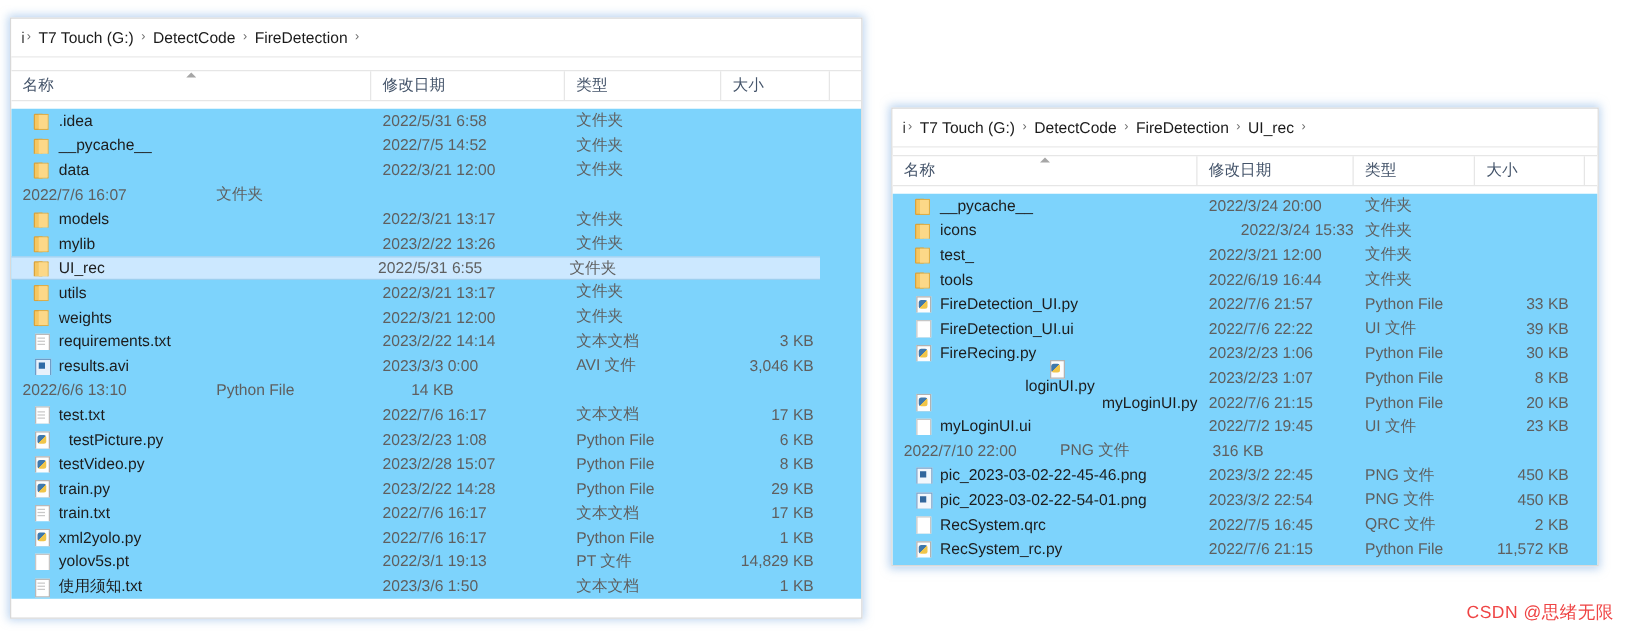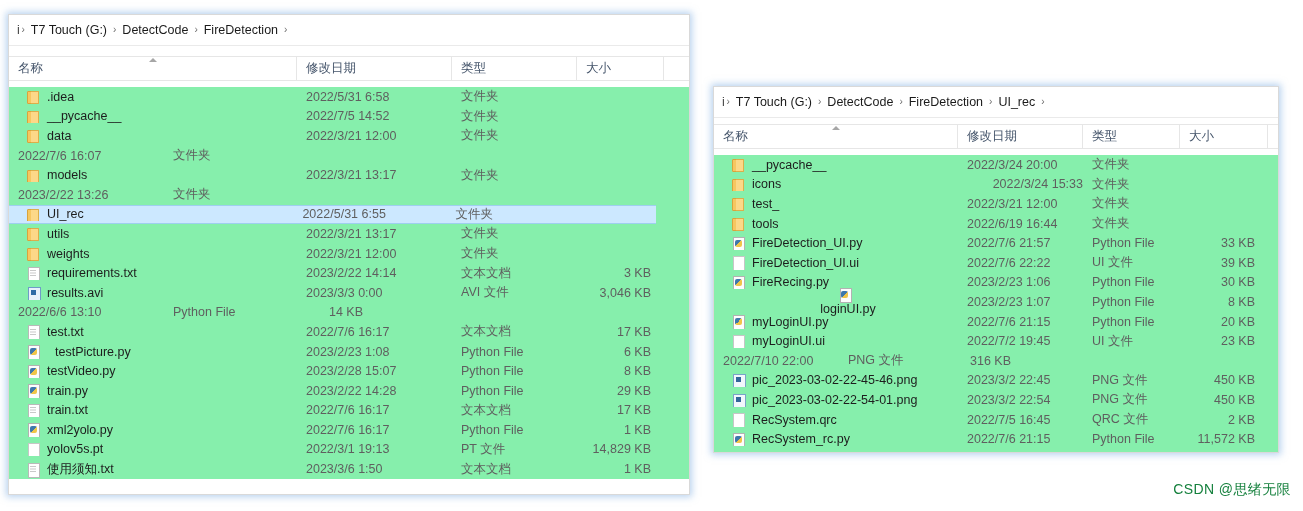--- a/index.html
+++ b/index.html
@@ -84,21 +84,21 @@
     top: 1px;
     left: 50%;
     transform: translateX(-50%);
     width: 0; height: 0;
     border-left: 4px solid transparent;
     border-right: 4px solid transparent;
     border-bottom: 4px solid #a6a6a6;
   }
 
   
-  .filelist { position: relative; background: #86efac; }
+  .filelist { position: relative; background: #7dd3fc; }
   .row {
     display: flex;
     align-items: center;
     height: 19.6px;
     font-size: 12.5px;
     color: #3d3d3d;
     white-space: nowrap;
   }
   .row.selected {
     background: #cce8ff;
@@ -209,21 +209,21 @@
     width: 5px; height: 5px;
     background: #32679c;
   }
 
   
   .watermark {
     position: absolute;
     right: 12px;
     bottom: 12px;
     font-size: 14px;
-    color: #15803d;
+    color: #ef4444;
     letter-spacing: .4px;
     white-space: nowrap;
   }
 </style>
 </head>
 <body>
 
 <div id="root">
 
   <div class="explorer win-left">
@@ -293,20 +293,24 @@
         <div class="row">
           <div class="cell c-name" style="width: 288px;">
             <span class="ico ico-folder"></span>
             <span class="nm">models</span>
           </div>
           <div class="cell c-date" style="width: 155px;">2022/3/21 13:17</div>
           <div class="cell c-type" style="width: 125px;">文件夹</div>
           <div class="cell c-size" style="width: 87px;"></div>
         </div>
         <div class="row">
+          <div class="cell c-name" style="width: 288px;">
+            <span class="ico ico-folder"></span>
+            <span class="nm">mylib</span>
+          </div>
           <div class="cell c-date" style="width: 155px;">2023/2/22 13:26</div>
           <div class="cell c-type" style="width: 125px;">文件夹</div>
           <div class="cell c-size" style="width: 87px;"></div>
         </div>
         <div class="row selected" style="width: 647px;">
           <div class="cell c-name" style="width: 288px;">
             <span class="ico ico-folder"></span>
             <span class="nm">UI_rec</span>
           </div>
           <div class="cell c-date" style="width: 155px;">2022/5/31 6:55</div>
@@ -529,21 +533,21 @@
         <div class="row">
           <div class="cell c-name" style="width: 244px; flex-direction: column;">
             <span class="ico ico-py"></span>
             <span class="nm">loginUI.py</span>
           </div>
           <div class="cell c-date" style="width: 125px;">2023/2/23 1:07</div>
           <div class="cell c-type" style="width: 97px;">Python File</div>
           <div class="cell c-size" style="width: 88px;">8 KB</div>
         </div>
         <div class="row">
-          <div class="cell c-name" style="width: 244px;">
+          <div class="cell c-name" style="width: 244px; justify-content: space-between;">
             <span class="ico ico-py"></span>
             <span class="nm">myLoginUI.py</span>
           </div>
           <div class="cell c-date" style="width: 125px;">2022/7/6 21:15</div>
           <div class="cell c-type" style="width: 97px;">Python File</div>
           <div class="cell c-size" style="width: 88px;">20 KB</div>
         </div>
         <div class="row">
           <div class="cell c-name" style="width: 244px;">
             <span class="ico ico-blank"></span>

